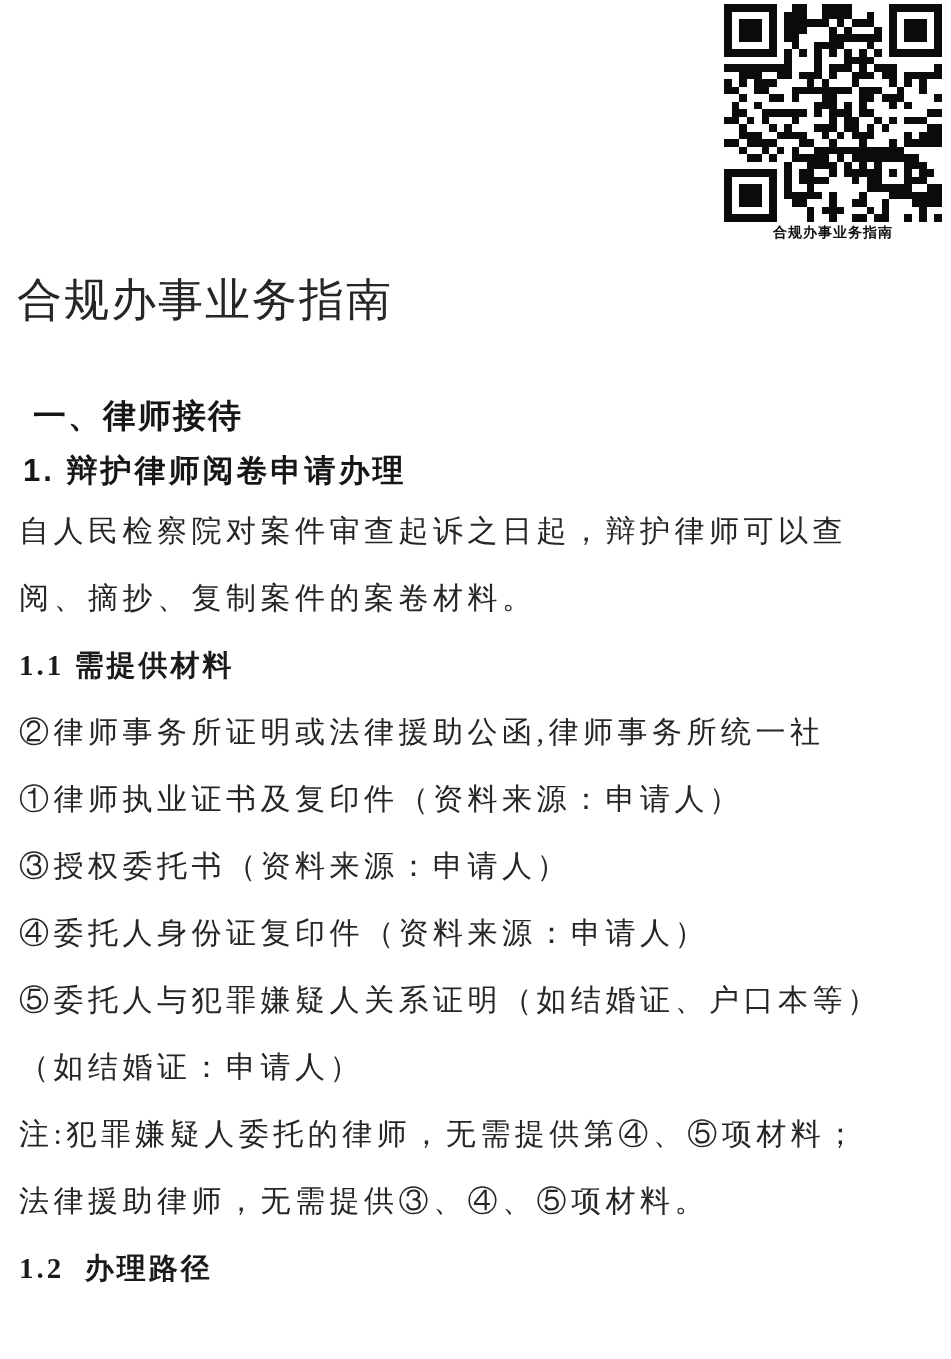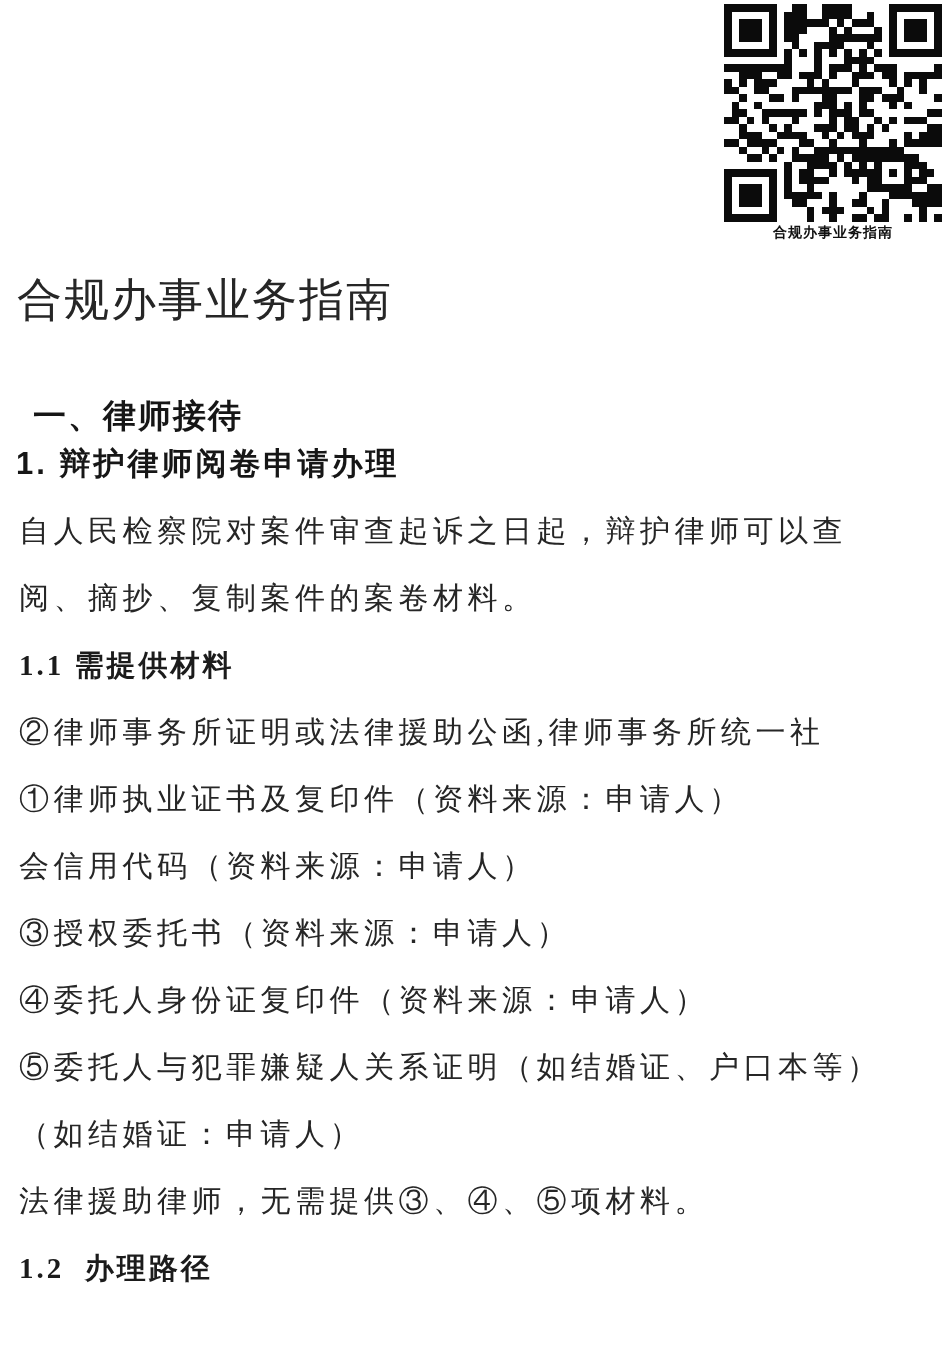--- a/index.html
+++ b/index.html
@@ -51,21 +51,21 @@
     font-weight: bold;
     font-size: 33px;
     line-height: 42px;
     letter-spacing: 2px;
     color: #161616;
     white-space: pre;
   }
   .subsection-heading {
     position: absolute;
     left: 16px; top: 444px;
-    margin: 0;
+    margin: 7px;
     font-family: "Liberation Sans", sans-serif;
     font-weight: bold;
     font-size: 31px;
     line-height: 40px;
     letter-spacing: 3px;
     color: #161616;
     white-space: pre;
   }
 
   .lines {
@@ -538,20 +538,20 @@
 <h1 class="doc-title">合规办事业务指南</h1>
 <h2 class="section-heading">一、律师接待</h2>
 <h3 class="subsection-heading">1. 辩护律师阅卷申请办理</h3>
 
 <div class="lines">
   <div class="line">自人民检察院对案件审查起诉之日起，辩护律师可以查</div>
   <div class="line">阅、摘抄、复制案件的案卷材料。</div>
   <div class="line sub">1.1 需提供材料</div>
   <div class="line">②律师事务所证明或法律援助公函,律师事务所统一社</div>
   <div class="line">①律师执业证书及复印件（资料来源：申请人）</div>
-  <div class="line">会信用代码（资料来源：申请人）</div>
   <div class="line">③授权委托书（资料来源：申请人）</div>
   <div class="line">④委托人身份证复印件（资料来源：申请人）</div>
   <div class="line">⑤委托人与犯罪嫌疑人关系证明（如结婚证、户口本等）</div>
   <div class="line">（如结婚证：申请人）</div>
+  <div class="line">注:犯罪嫌疑人委托的律师，无需提供第④、⑤项材料；</div>
   <div class="line">法律援助律师，无需提供③、④、⑤项材料。</div>
   <div class="line sub">1.2  办理路径</div>
 </div>
 
 </body></html>

